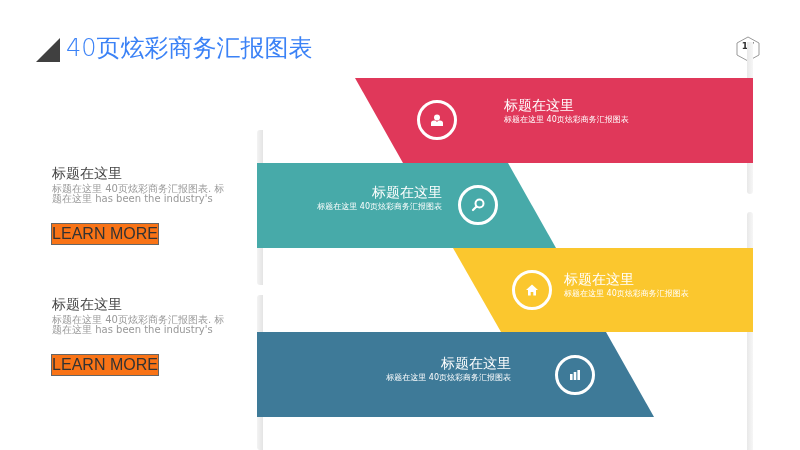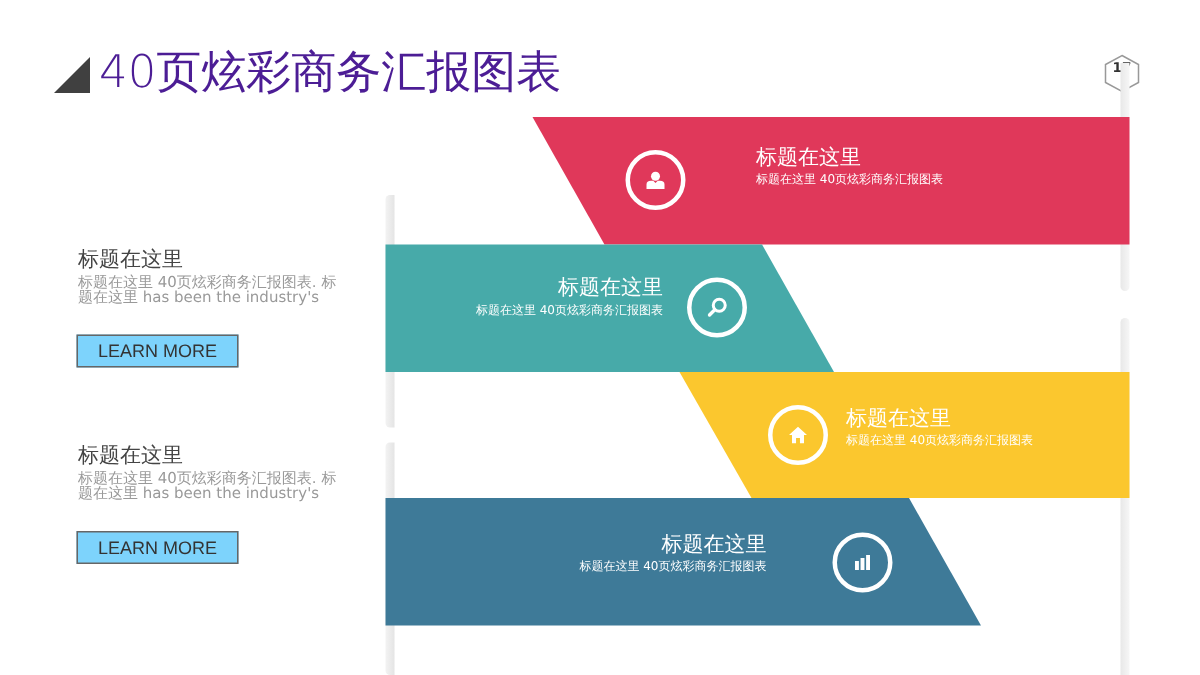--- a/index.html
+++ b/index.html
@@ -1,34 +1,34 @@
 <!DOCTYPE html>
 <html><head>
 <meta charset="utf-8">
 <style>
   * { margin:0; padding:0; box-sizing:border-box; }
   html, body { width:800px; height:450px; overflow:hidden; background:#ffffff; }
   body { position:relative; font-family:"DejaVu Sans", "Liberation Sans", sans-serif; }
   .title { position:absolute; left:36px; top:28px; height:40px; display:flex; align-items:center; }
   .title .tri { width:0; height:0; border-left:24px solid transparent; border-bottom:24px solid #404040; margin-right:6px; margin-top:4px; }
-  .title .text { font-size:30px; color:#4c1d95; font-weight:300; letter-spacing:0px; }
+  .title .text { font-size:24px; color:#3b82f6; font-weight:300; letter-spacing:0px; }
   .pagenum { position:absolute; left:736px; top:16px; width:24px; height:26px;margin-top:20px; }
   .pagenum svg { position:absolute; left:0; top:0; }
   .pagenum span { position:absolute; left:0; top:5px; width:24px; text-align:center; font-size:9px; font-weight:bold; color:#333; }
   .pillar { position:absolute; width:6px; background:linear-gradient(to right,#f3f3f3,#e4e4e4); border-radius:3px 0 0 3px; }
   .band-svg { position:absolute; left:0; top:0; }
   .band-text { position:absolute; color:#fff; }
   .band-text .h { font-size:14px; font-weight:300; line-height:18px; }
   .band-text .s { font-size:8px; line-height:12px;text-align:right; }
   .right { text-align:right; }
   .circ { position:absolute; width:40px; height:40px; border:3px solid #fff; border-radius:50%; display:flex; align-items:center; justify-content:center; }
   .side { position:absolute; left:52px; width:180px; }
   .side .h { font-size:14px; color:#444; line-height:18px; }
   .side .s { font-size:10px; color:#999; line-height:10px; margin-top:2px; }
-  .btn { position:absolute; left:51px; width:108px; height:22px; border:1px solid #666; background:#7dd3fc; font-size:12px; color:#333; display:flex; align-items:center; justify-content:center; font-family:"Liberation Sans", sans-serif; cursor:pointer; }
+  .btn { position:absolute; left:51px; width:108px; height:22px; border:1px solid #666; background:#f97316; font-size:16px; color:#333; display:flex; align-items:center; justify-content:center; font-family:"Liberation Sans", sans-serif; cursor:pointer; }
 </style>
 </head>
 <body>
 
 <div class="title">
   <div class="tri"></div>
   <div class="text">40页炫彩商务汇报图表</div>
 </div>
 
 <div class="pagenum">

